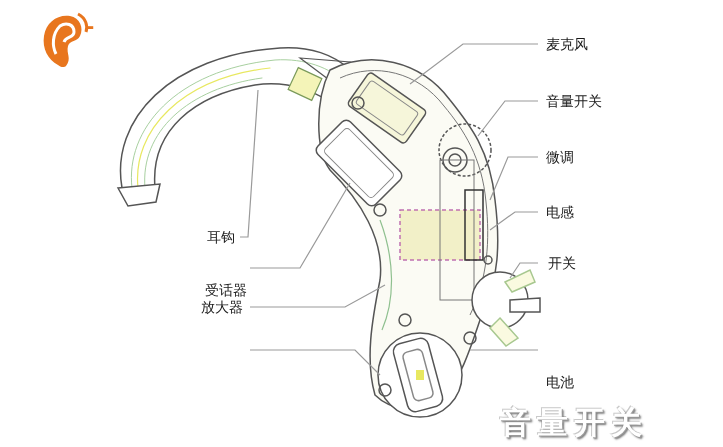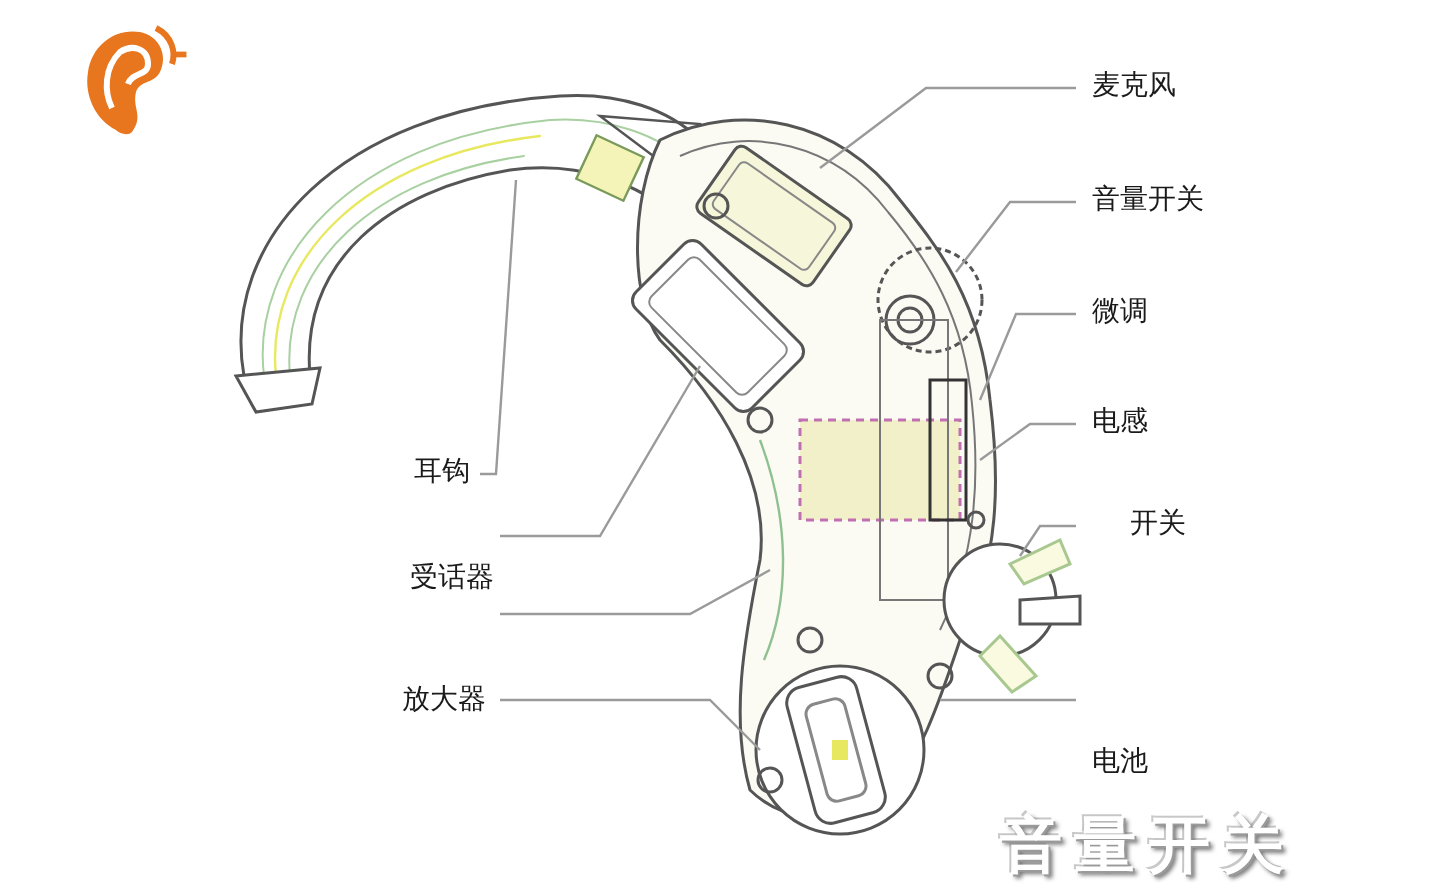--- a/index.html
+++ b/index.html
@@ -1,20 +1,20 @@
 <!DOCTYPE html>
 <html><head>
 <meta charset="utf-8">
 <style>
   html, body { margin:0; padding:0; background:#ffffff; }
   #canvas { position:relative; width:723px; height:447px; overflow:hidden; background:#ffffff; font-family:"DejaVu Sans", sans-serif; }
   .logo { position:absolute; left:38px; top:10px; width:60px; height:60px; }
   .logo-dash { position:absolute; left:86px; top:14px; color:#e8761e; font-size:20px; font-weight:bold; }
   svg.diagram { position:absolute; left:0; top:0; }
-  .label { position:absolute; font-size:14px; color:#1a1a1a; white-space:nowrap; line-height:16px;font-family:Liberation Mono, monospace; }
+  .label { position:absolute; font-size:14px; color:#1a1a1a; white-space:nowrap; line-height:16px; }
   .label.right { text-align:right; }
   .promo { position:absolute; font-size:31px; color:#ffffff; letter-spacing:6px;
            text-shadow: 1px 1px 0 #9a9a9a, 2px 2px 2px #777, -1px -1px 0 #c8c8c8; font-weight:bold; white-space:nowrap; }
 </style>
 </head>
 <body>
 
 <div id="canvas">
 
   <div class="logo">
@@ -92,21 +92,21 @@
       <polyline points="350,183 300,268 250,268"></polyline>
       <polyline points="385,285 345,307 250,307"></polyline>
       <polyline points="380,375 355,350 250,350"></polyline>
     </g>
   </svg>
 
   <div class="label" style="left:546px; top:36px;">麦克风</div>
   <div class="label" style="left:546px; top:93px;">音量开关</div>
   <div class="label" style="left:546px; top:149px;">微调</div>
   <div class="label" style="left:546px; top:204px;text-align:center;">电感</div>
-  <div class="label" style="left:565px; top:255px;text-align:right;">开关</div>
+  <div class="label" style="left:548px; top:255px;text-align:right;">开关</div>
   <div class="label" style="left:546px; top:342px;margin-top:32px;">电池</div>
 
   <div class="label right" style="right:488px; top:229px;">耳钩</div>
   <div class="label right" style="right:476px; top:260px;margin-top:22px;">受话器</div>
-  <div class="label right" style="right:480px; top:299px;margin-top:44px;">放大器</div>
+  <div class="label right" style="right:480px; top:299px;">放大器</div>
 
   <div class="promo" style="left:500px; top:402px;">音量开关</div>
 </div>
 
 </body></html>

